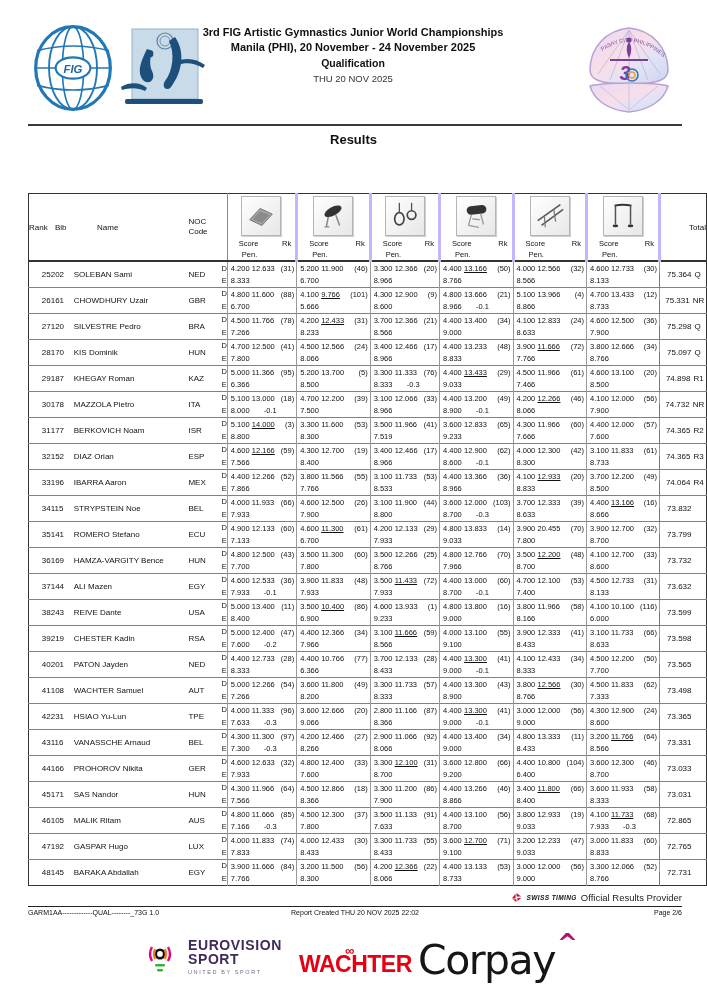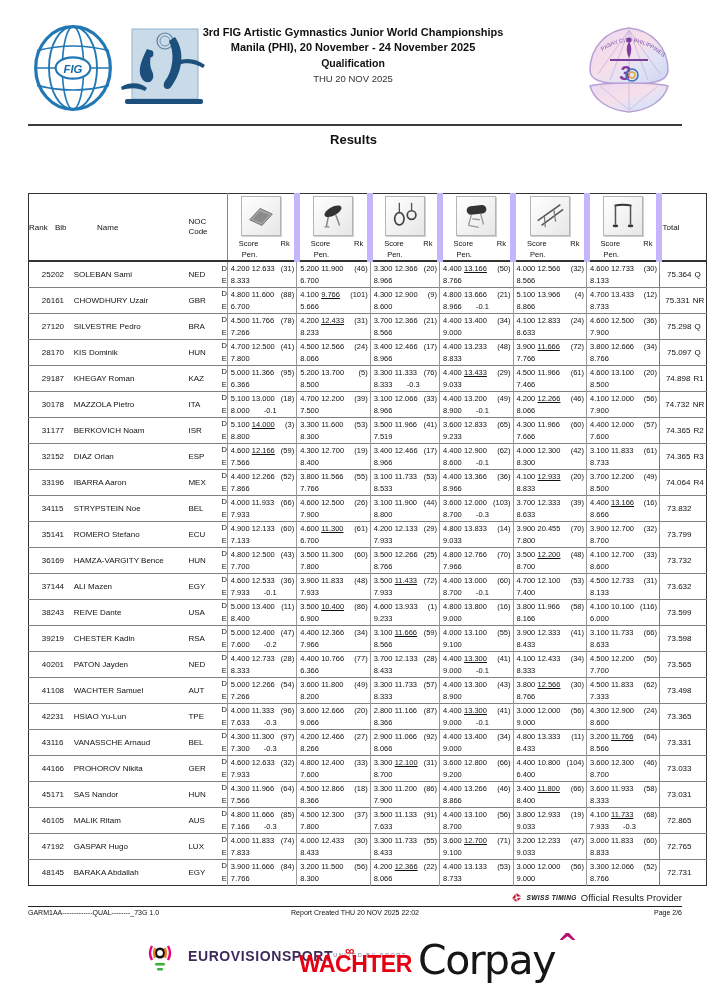--- a/index.html
+++ b/index.html
@@ -22,22 +22,22 @@
 
 
 table.results{position:absolute;left:28px;top:193px;border-collapse:collapse;table-layout:fixed;
   font-size:7.5px;line-height:11px;border:1.5px solid #333;background:#fff}
 table.results th,table.results td{padding:0;font-weight:normal;vertical-align:middle}
 thead th{border-bottom:2px solid #333;height:62px}
 .th-rbn{text-align:left;font-weight:bold;font-size:8px;padding-left:4px}
 .lb-rank{display:inline-block;width:26px}
 .lb-bib{display:inline-block;width:42px}
 .th-noc{font-weight:bold;font-size:8px;text-align:left;padding-left:2px;line-height:10px}
-.th-total{font-weight:bold;font-size:8px;text-align:left;border-left:1px solid #777}
-.th-app{border-left:1px solid #888;border-right:6px solid #c4b5fd}
+.th-total{font-weight:bold;font-size:8px;text-align:right;border-left:1px solid #777}
+.th-app{border-left:1px solid #888;border-right:3px solid #c4b5fd}
 .ibox{width:40px;height:40px;margin:2px auto 2px;border:1px solid #b5b5b5;
   background:linear-gradient(135deg,#ffffff,#e7e7e7);display:flex;align-items:center;justify-content:center;
   box-shadow:1px 1px 0 #cfcfcf}
 .sl{display:flex;justify-content:space-between;padding:0 4px 0 11px;font-size:7.5px}
 .pl{text-align:left;padding-left:14px;font-size:7.5px}
 
 tbody tr{height:13px}
 tr.dr td{border-top:1px solid #818181}
 tr.er td{border-top:0}
 .c-rank{text-align:right;padding:2px 4px 0 0;vertical-align:top;font-size:8px}
@@ -62,21 +62,21 @@
 .st-name{font-size:6.5px;font-weight:bold;font-style:italic;letter-spacing:.4px;color:#111}
 .st-text{font-size:9.5px;color:#222}
 .rule2{position:absolute;left:28px;right:25px;top:906px;border-top:1.5px solid #222}
 .fline{position:absolute;left:28px;right:25px;top:909px;font-size:7px;color:#111;height:12px}
 .f-left{position:absolute;left:0;top:0}
 .f-center{position:absolute;left:0;right:0;text-align:center;top:0}
 .f-right{position:absolute;right:0;top:0}
 
 
 .eurov{position:absolute;left:141px;top:938px;display:flex;gap:9px;align-items:center}
-.ev-txt{display:flex;flex-direction:row}
+.ev-txt{display:flex;flex-direction:column}
 .ev1,.ev2{font-size:14px;font-weight:bold;color:#3f2a5c;letter-spacing:.6px;line-height:14px}
 .ev3{font-size:5.5px;color:#7a6b8a;letter-spacing:1.6px;margin-top:3px}
 .fujitsu{position:absolute;left:299px;top:951px;color:#e60012;font-size:23px;font-weight:bold;letter-spacing:-.5px}
 .fujitsu .inf{position:absolute;left:46px;top:-8px;font-size:13px;font-weight:bold}
 .corpay{position:absolute;left:418px;top:928px;font-size:41px;color:#161616;letter-spacing:-1.5px;font-family:"DejaVu Sans",sans-serif}
 .corpay .caret{color:#b5106d;font-size:25px;font-weight:bold;vertical-align:23px;margin-left:2px;letter-spacing:0}
 </style>
 </head>
 <body>
 

